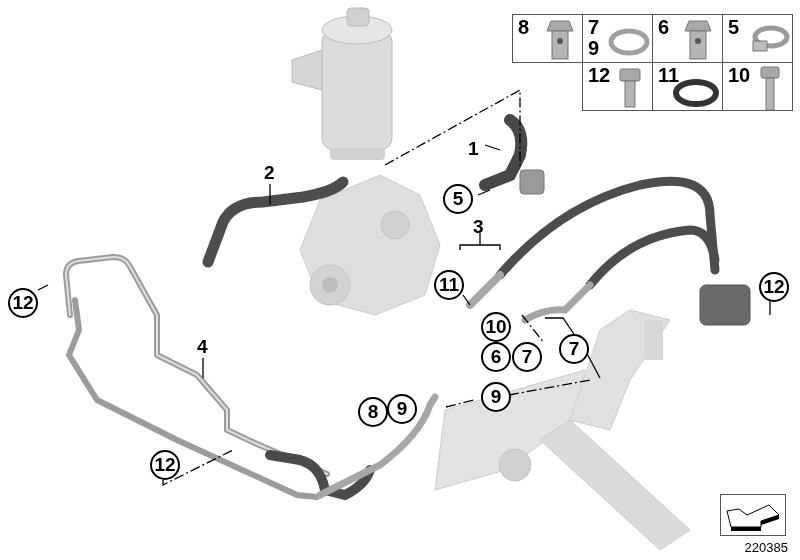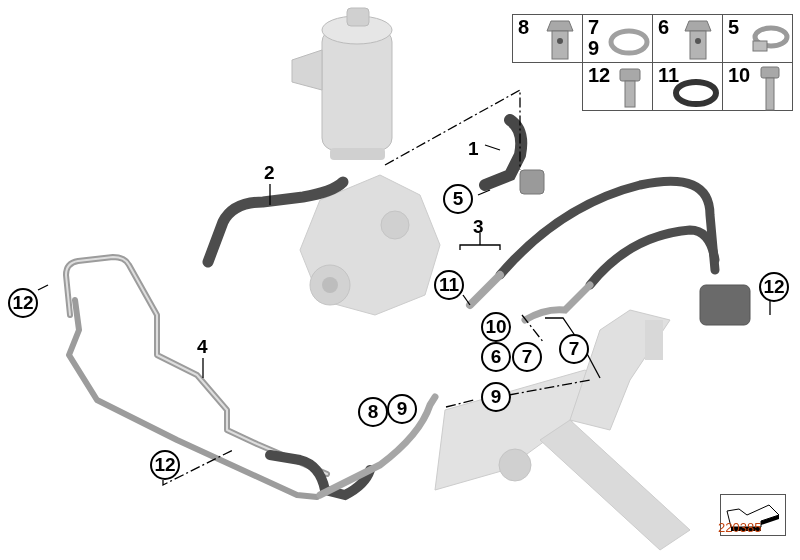--- a/index.html
+++ b/index.html
@@ -5,21 +5,21 @@
   html,body{margin:0;padding:0;background:#fff;}
   body{width:800px;height:560px;position:relative;overflow:hidden;font-family:"Liberation Sans",sans-serif;}
   svg.art{position:absolute;left:0;top:0;}
   .callout{position:absolute;width:30px;height:30px;border:2px solid #000;border-radius:50%;background:#fff;box-sizing:border-box;display:flex;align-items:center;justify-content:center;font-weight:bold;font-size:19px;color:#000;}
   .plain{position:absolute;font-weight:bold;font-size:19px;color:#000;}
   .cell{position:absolute;border:1px solid #555;box-sizing:border-box;background:#fff;}
   .cell .n{position:absolute;left:5px;top:1px;font-weight:bold;font-size:20px;line-height:22px;}
   .cell .n2{position:absolute;left:5px;top:22px;font-weight:bold;font-size:20px;line-height:22px;}
   .cell svg{position:absolute;}
   .navbox{position:absolute;left:720px;top:494px;width:66px;height:42px;border:1px solid #555;box-sizing:border-box;background:#fff;}
-  .imgid{position:absolute;left:718px;top:520px;width:70px;text-align:left;font-size:13px;color:#c2410c;}
+  .imgid{position:absolute;left:718px;top:540px;width:70px;text-align:right;font-size:13px;color:#000000;}
 </style>
 </head>
 <body>
 
 <svg class="art" width="800" height="560" viewBox="0 0 800 560">
 
   <g>
     <rect x="322" y="30" width="70" height="120" rx="12" fill="#dcdcdc" stroke="#bbb"></rect>
     <ellipse cx="357" cy="30" rx="35" ry="14" fill="#e6e6e6" stroke="#bbb"></ellipse>
     <rect x="347" y="8" width="22" height="18" rx="4" fill="#d0d0d0" stroke="#bbb"></rect>

